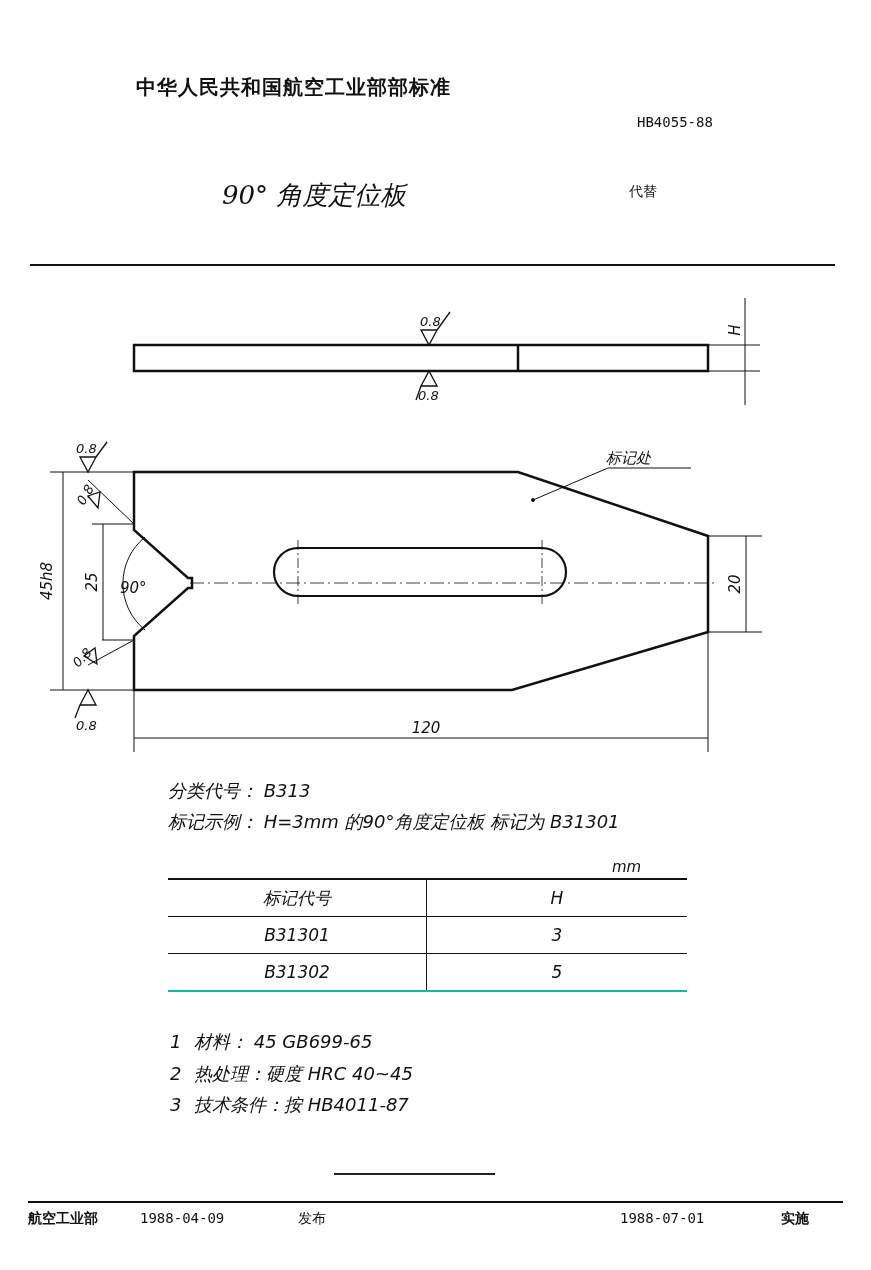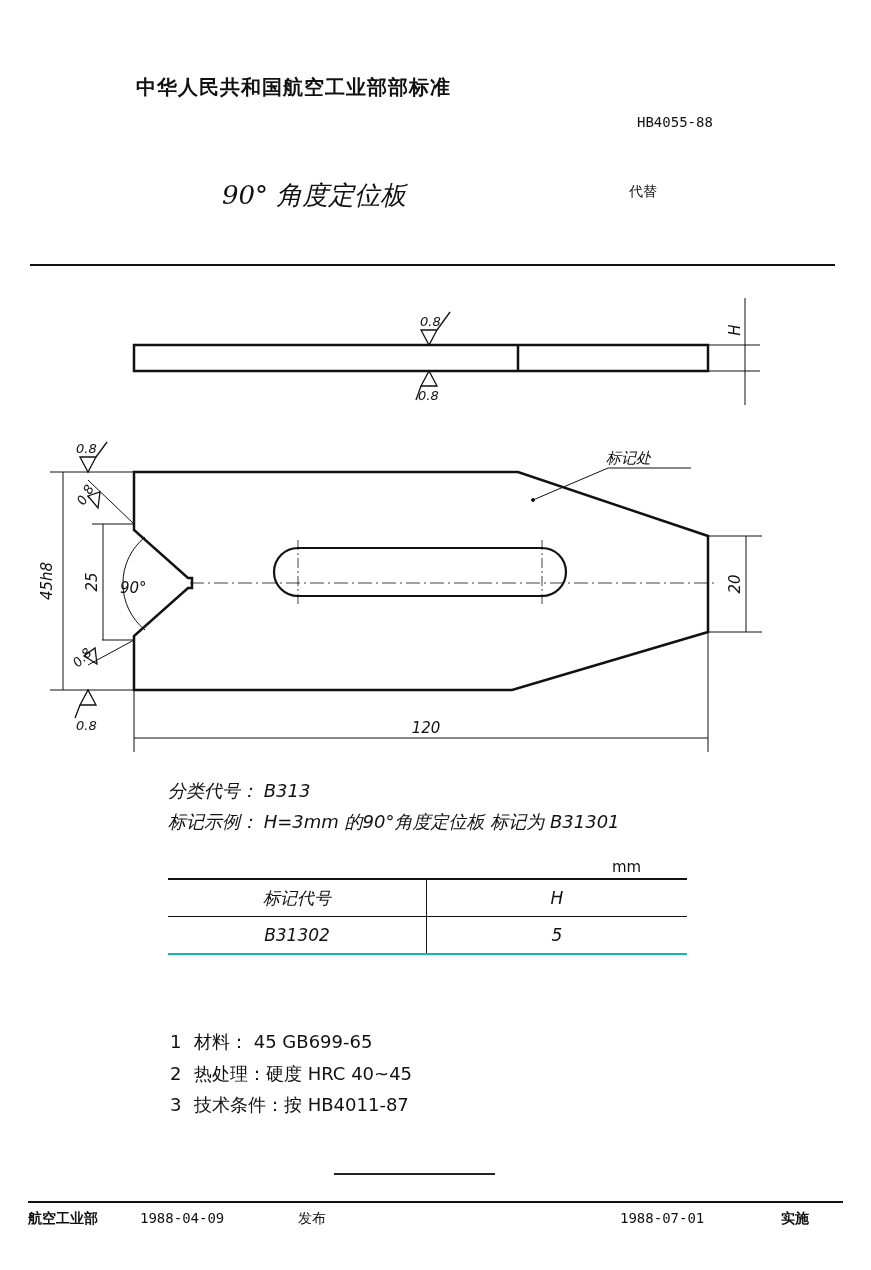--- a/index.html
+++ b/index.html
@@ -11,28 +11,28 @@
   .doc-title { left: 222px; top: 178px; font-size: 26px; font-style: italic; font-family: "DejaVu Serif", serif; }
   .replaces { left: 629px; top: 183px; font-size: 14px; text-align: center; }
   .rule-top { left: 30px; top: 264px; width: 805px; height: 2px; background: #111; }
   svg.drawing { position: absolute; left: 0; top: 0; }
   .dim { font-family: "DejaVu Sans", sans-serif; font-style: italic; font-size: 15px; fill: #111; }
   .dim-sm { font-family: "DejaVu Sans", sans-serif; font-style: italic; font-size: 13px; fill: #111; }
   .cn-label { font-family: "DejaVu Sans", sans-serif; font-size: 15px; fill: #111; font-style: italic; }
   .info { font-size: 18px; font-style: italic; }
   .info-class { left: 168px; top: 779px; }
   .info-example { left: 168px; top: 810px; }
-  .unit { left: 612px; top: 858px; font-size: 15px; }
+  .unit { left: 612px; top: 858px; font-size: 15px; font-style: italic; }
   table.spec { position: absolute; left: 168px; top: 878px; width: 519px; border-collapse: collapse; font-size: 17px; font-style: italic; }
   table.spec td, table.spec th { height: 36px; padding: 0; text-align: center; font-weight: normal; }
   table.spec tr.head th { border-top: 2px solid #111; border-bottom: 1px solid #111; }
   table.spec tr.row td { border-bottom: 1px solid #111; }
   table.spec tr.row.last td { border-bottom: 2px solid #14b8a6; }
   table.spec .c1 { width: 258px; border-right: 1px solid #111; }
-  .notes { left: 170px; font-size: 18px; }
+  .notes { left: 170px; font-size: 18px; font-style: italic; }
   .note-1 { top: 1030px; }
   .note-2 { top: 1062px; }
   .note-3 { top: 1093px; }
   .note-num { display: inline-block; width: 24px; }
   .end-rule { left: 334px; top: 1173px; width: 161px; height: 2px; background: #222; }
   .footer-rule { left: 28px; top: 1201px; width: 815px; height: 2px; background: #111; }
   .footer { top: 1210px; font-size: 14px; }
   .footer-issuer { left: 28px; font-weight: bold; }
   .footer-issue-date { left: 140px; font-family: "DejaVu Sans Mono", monospace; }
   .footer-issued { left: 298px; }
@@ -128,20 +128,24 @@
 <div class="abs info info-class">分类代号： B313</div>
 <div class="abs info info-example">标记示例： H=3mm 的90°角度定位板  标记为 B31301</div>
 
 <div class="abs unit">mm</div>
 <table class="spec">
   <tbody>
       <tr class="head">
     <th class="c1">标记代号</th>
     <th>H</th>
   </tr>
+  <tr class="row">
+    <td class="c1">B31301</td>
+    <td>3</td>
+  </tr>
   <tr class="row last">
     <td class="c1">B31302</td>
     <td>5</td>
   </tr>
 </tbody>
   </table>
 
 <div class="abs notes note-1">
   <span class="note-num">1</span><span>材料： 45  GB699-65</span>
 </div>

